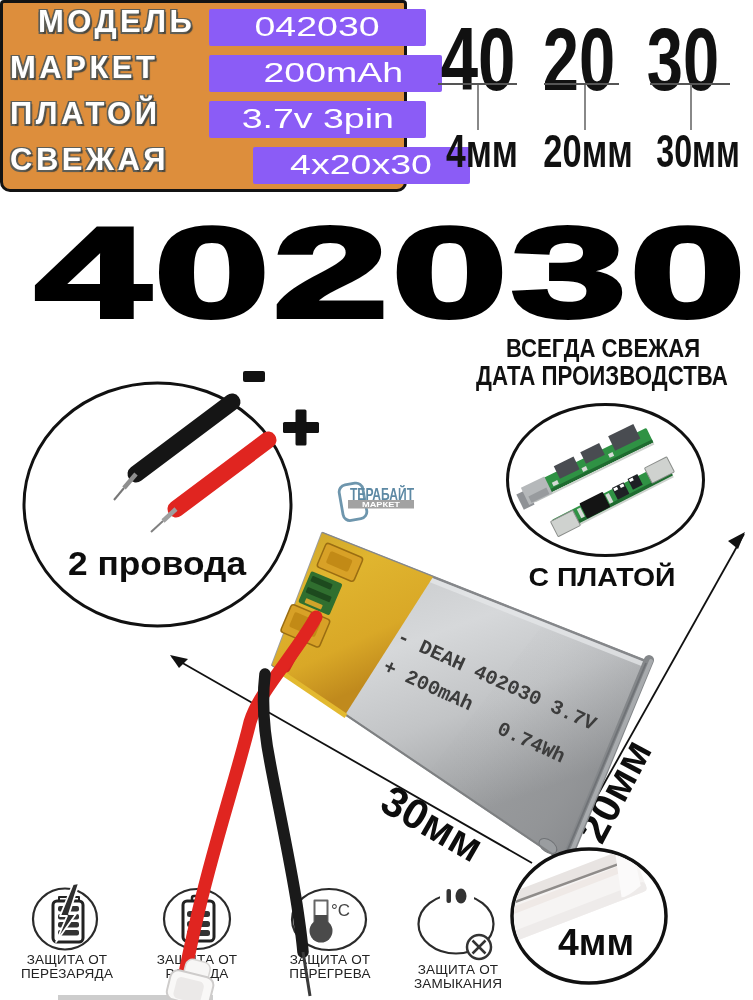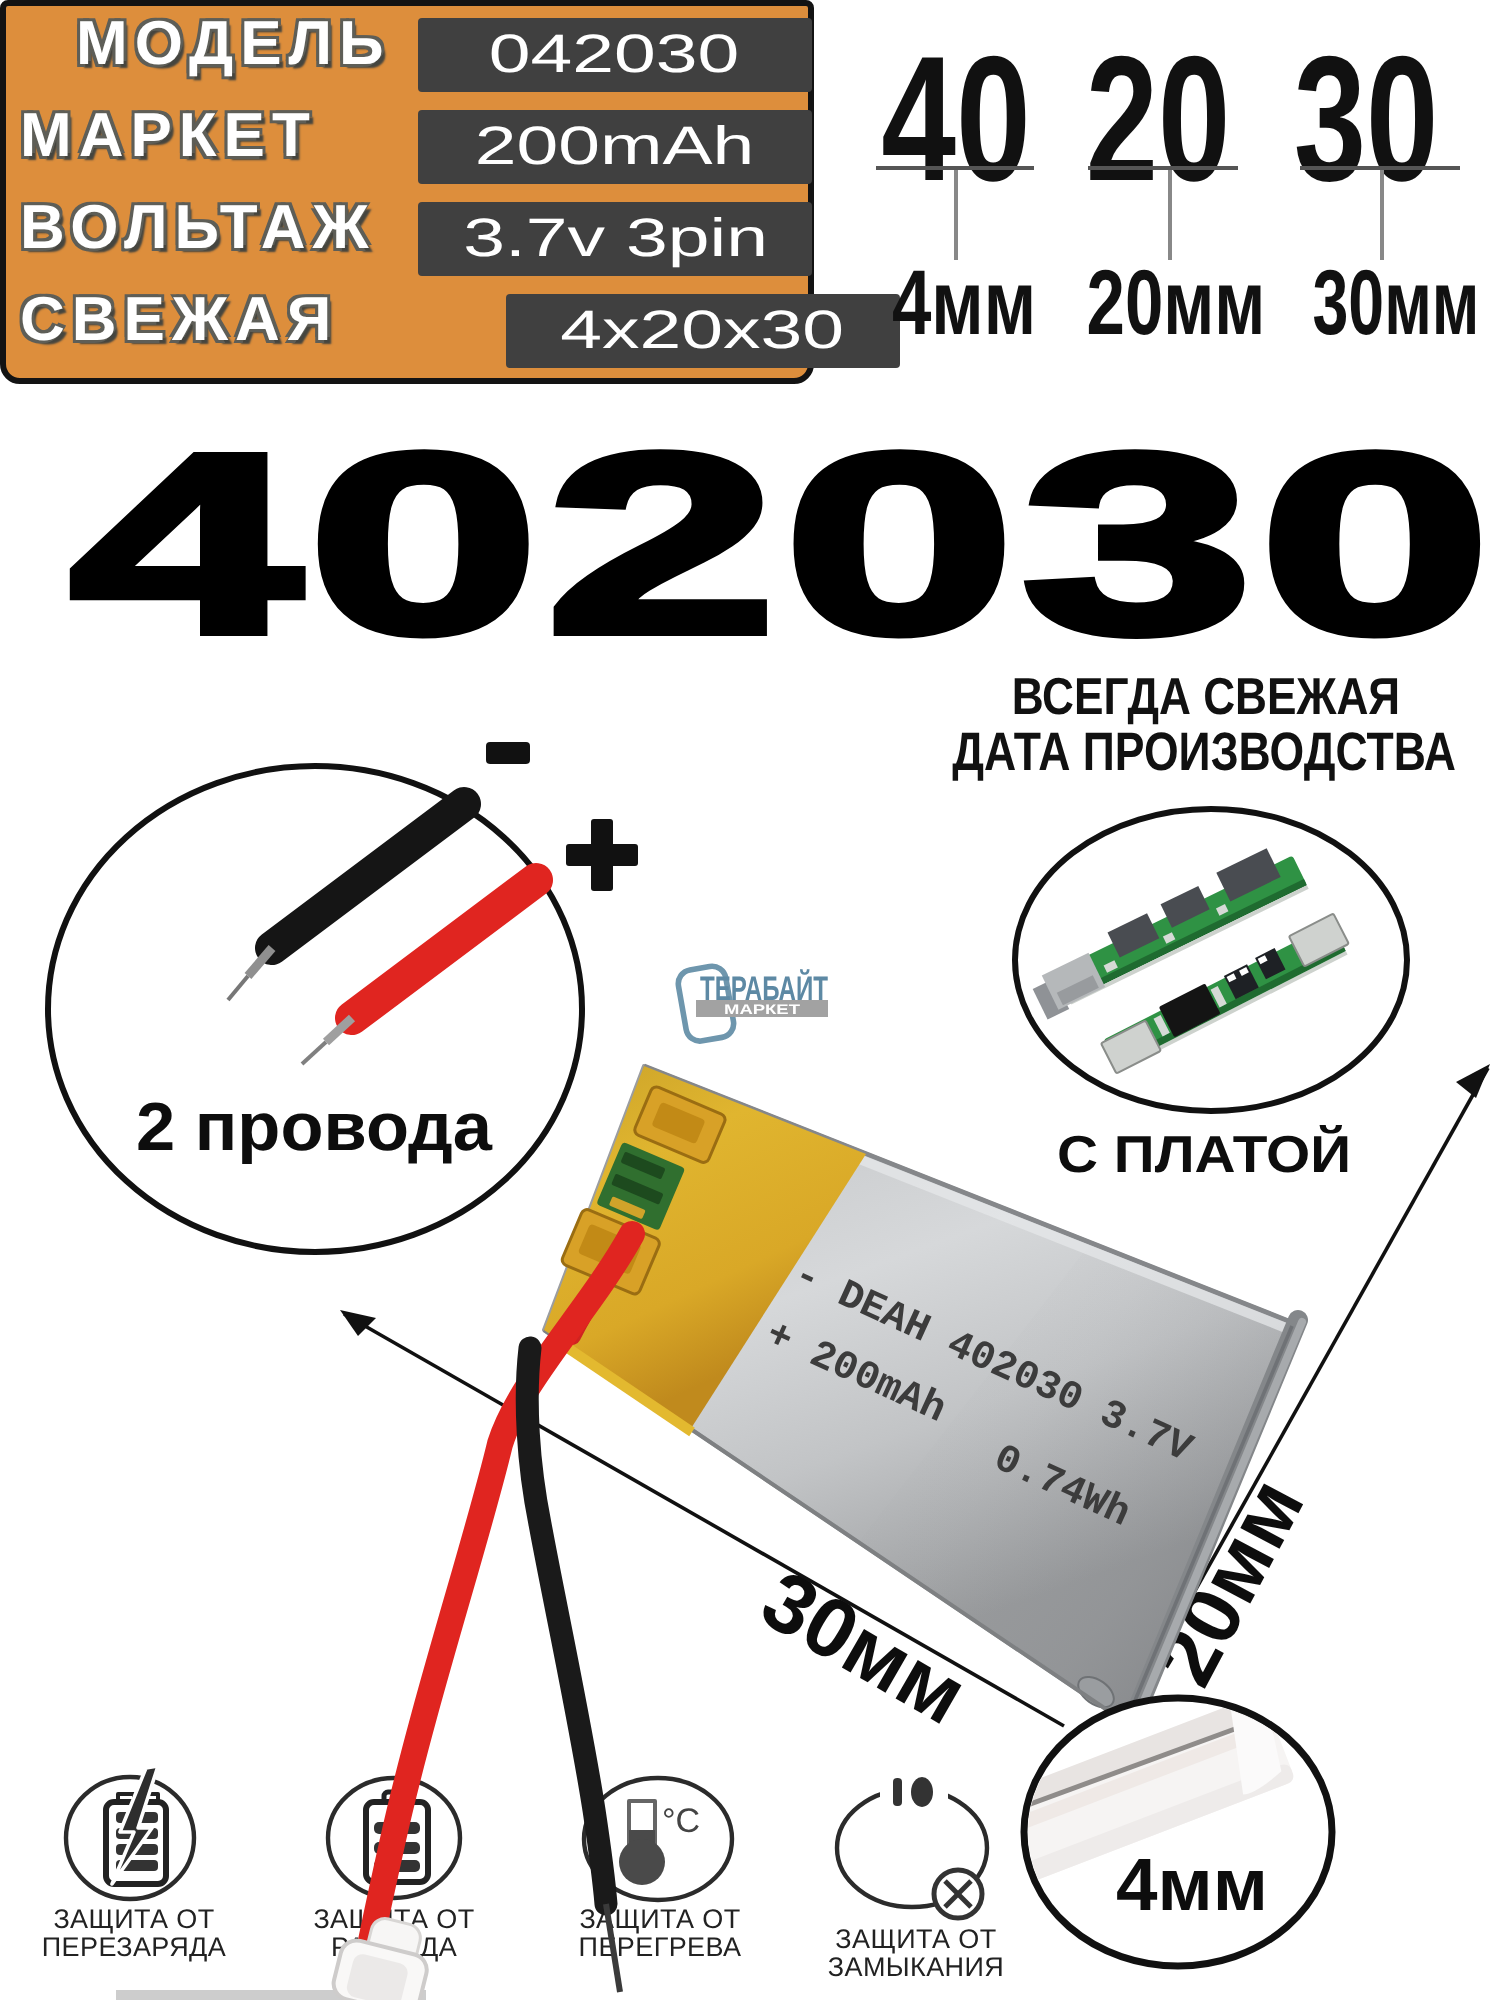--- a/index.html
+++ b/index.html
@@ -7,31 +7,31 @@
        font-family:"Liberation Sans",sans-serif;}
   .abs{position:absolute;}
   .nw{white-space:nowrap;}
 </style>
 </head>
 <body>
 
 <div class="abs" style="left:0;top:0;width:407px;height:192px;background:#dd8e3c;border:3px solid #131313;border-radius:4px 4px 10px 10px;box-sizing:border-box;"></div>
 <div class="abs nw lab" style="left:10px;top:4px;padding-left:28px;">МОДЕЛЬ</div>
 <div class="abs nw lab" style="left:10px;top:50px;">МАРКЕТ</div>
-<div class="abs nw lab" style="left:10px;top:96px;">ВОЛЬТАЖ</div>
+<div class="abs nw lab" style="left:10px;top:96px;">ПЛАТОЙ</div>
 <div class="abs nw lab" style="left:10px;top:142px;">СВЕЖАЯ</div>
 <style>
  .lab{font-size:31px;font-weight:bold;color:#fff;letter-spacing:3.5px;
       text-shadow:-1.5px -1.5px 0 #5e5e57,1.5px -1.5px 0 #5e5e57,-1.5px 1.5px 0 #5e5e57,2px 2px 1px #45453f;}
- .vbox{left:209px;width:197px;height:37px;background:#404040;color:#fff;
+ .vbox{left:209px;width:217px;height:37px;background:#8b5cf6;color:#fff;
        font-size:27px;text-align:center;line-height:36px;border-radius:2px;}
  .vbox span{display:inline-block;transform:scaleX(1.39);transform-origin:center center;white-space:nowrap;}
 </style>
 <div class="abs nw vbox" style="top:9px;"><span>042030</span></div>
-<div class="abs nw vbox" style="top:55px;"><span>200mAh</span></div>
+<div class="abs nw vbox" style="top:55px;padding-left:16px;"><span>200mAh</span></div>
 <div class="abs nw vbox" style="top:101px;"><span>3.7v 3pin</span></div>
 <div class="abs nw vbox" style="top:147px;margin-left:44px;"><span>4x20x30</span></div>
 
 <style>
  .bignum{font-size:89px;font-weight:bold;color:#111;transform-origin:center top;white-space:nowrap;}
  .mmlab{font-size:46px;font-weight:bold;color:#111;transform-origin:center top;white-space:nowrap;}
  .hline{height:2px;background:#555;}
  .vline{width:1.5px;background:#888;}
 </style>
 <div class="abs bignum" style="left:478px;top:8px;transform:translateX(-50%) scaleX(0.755);">40</div>

